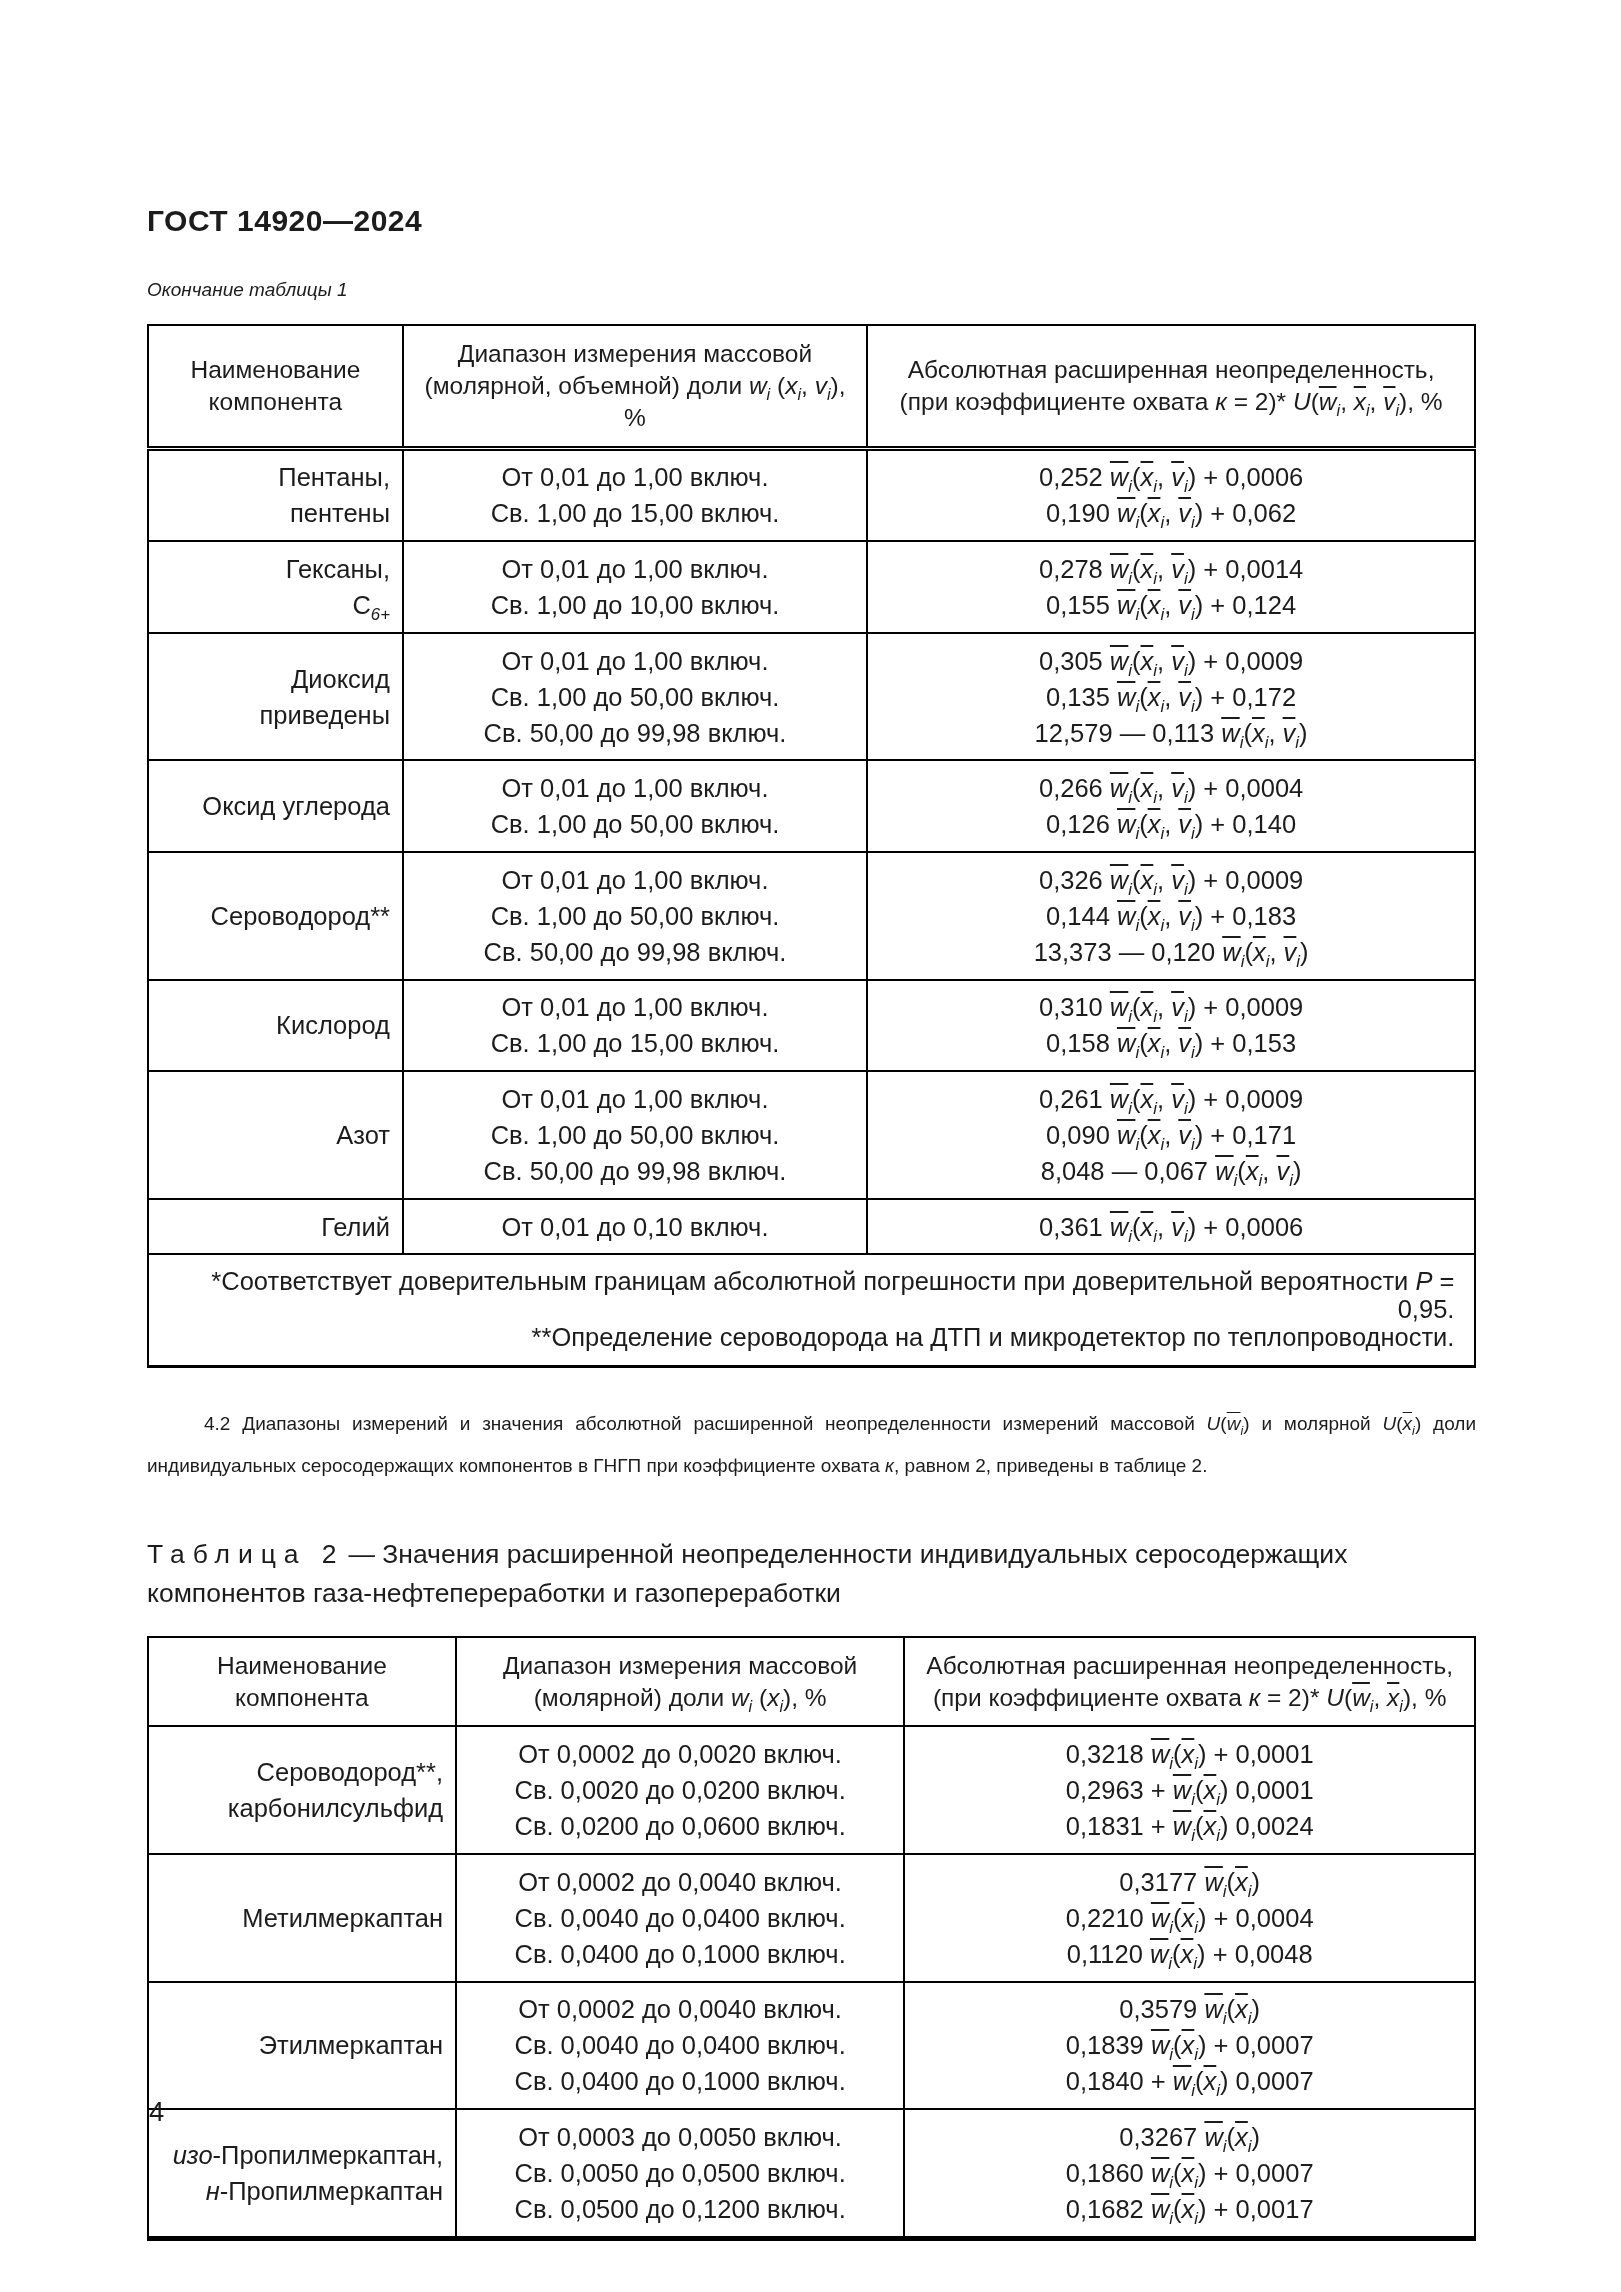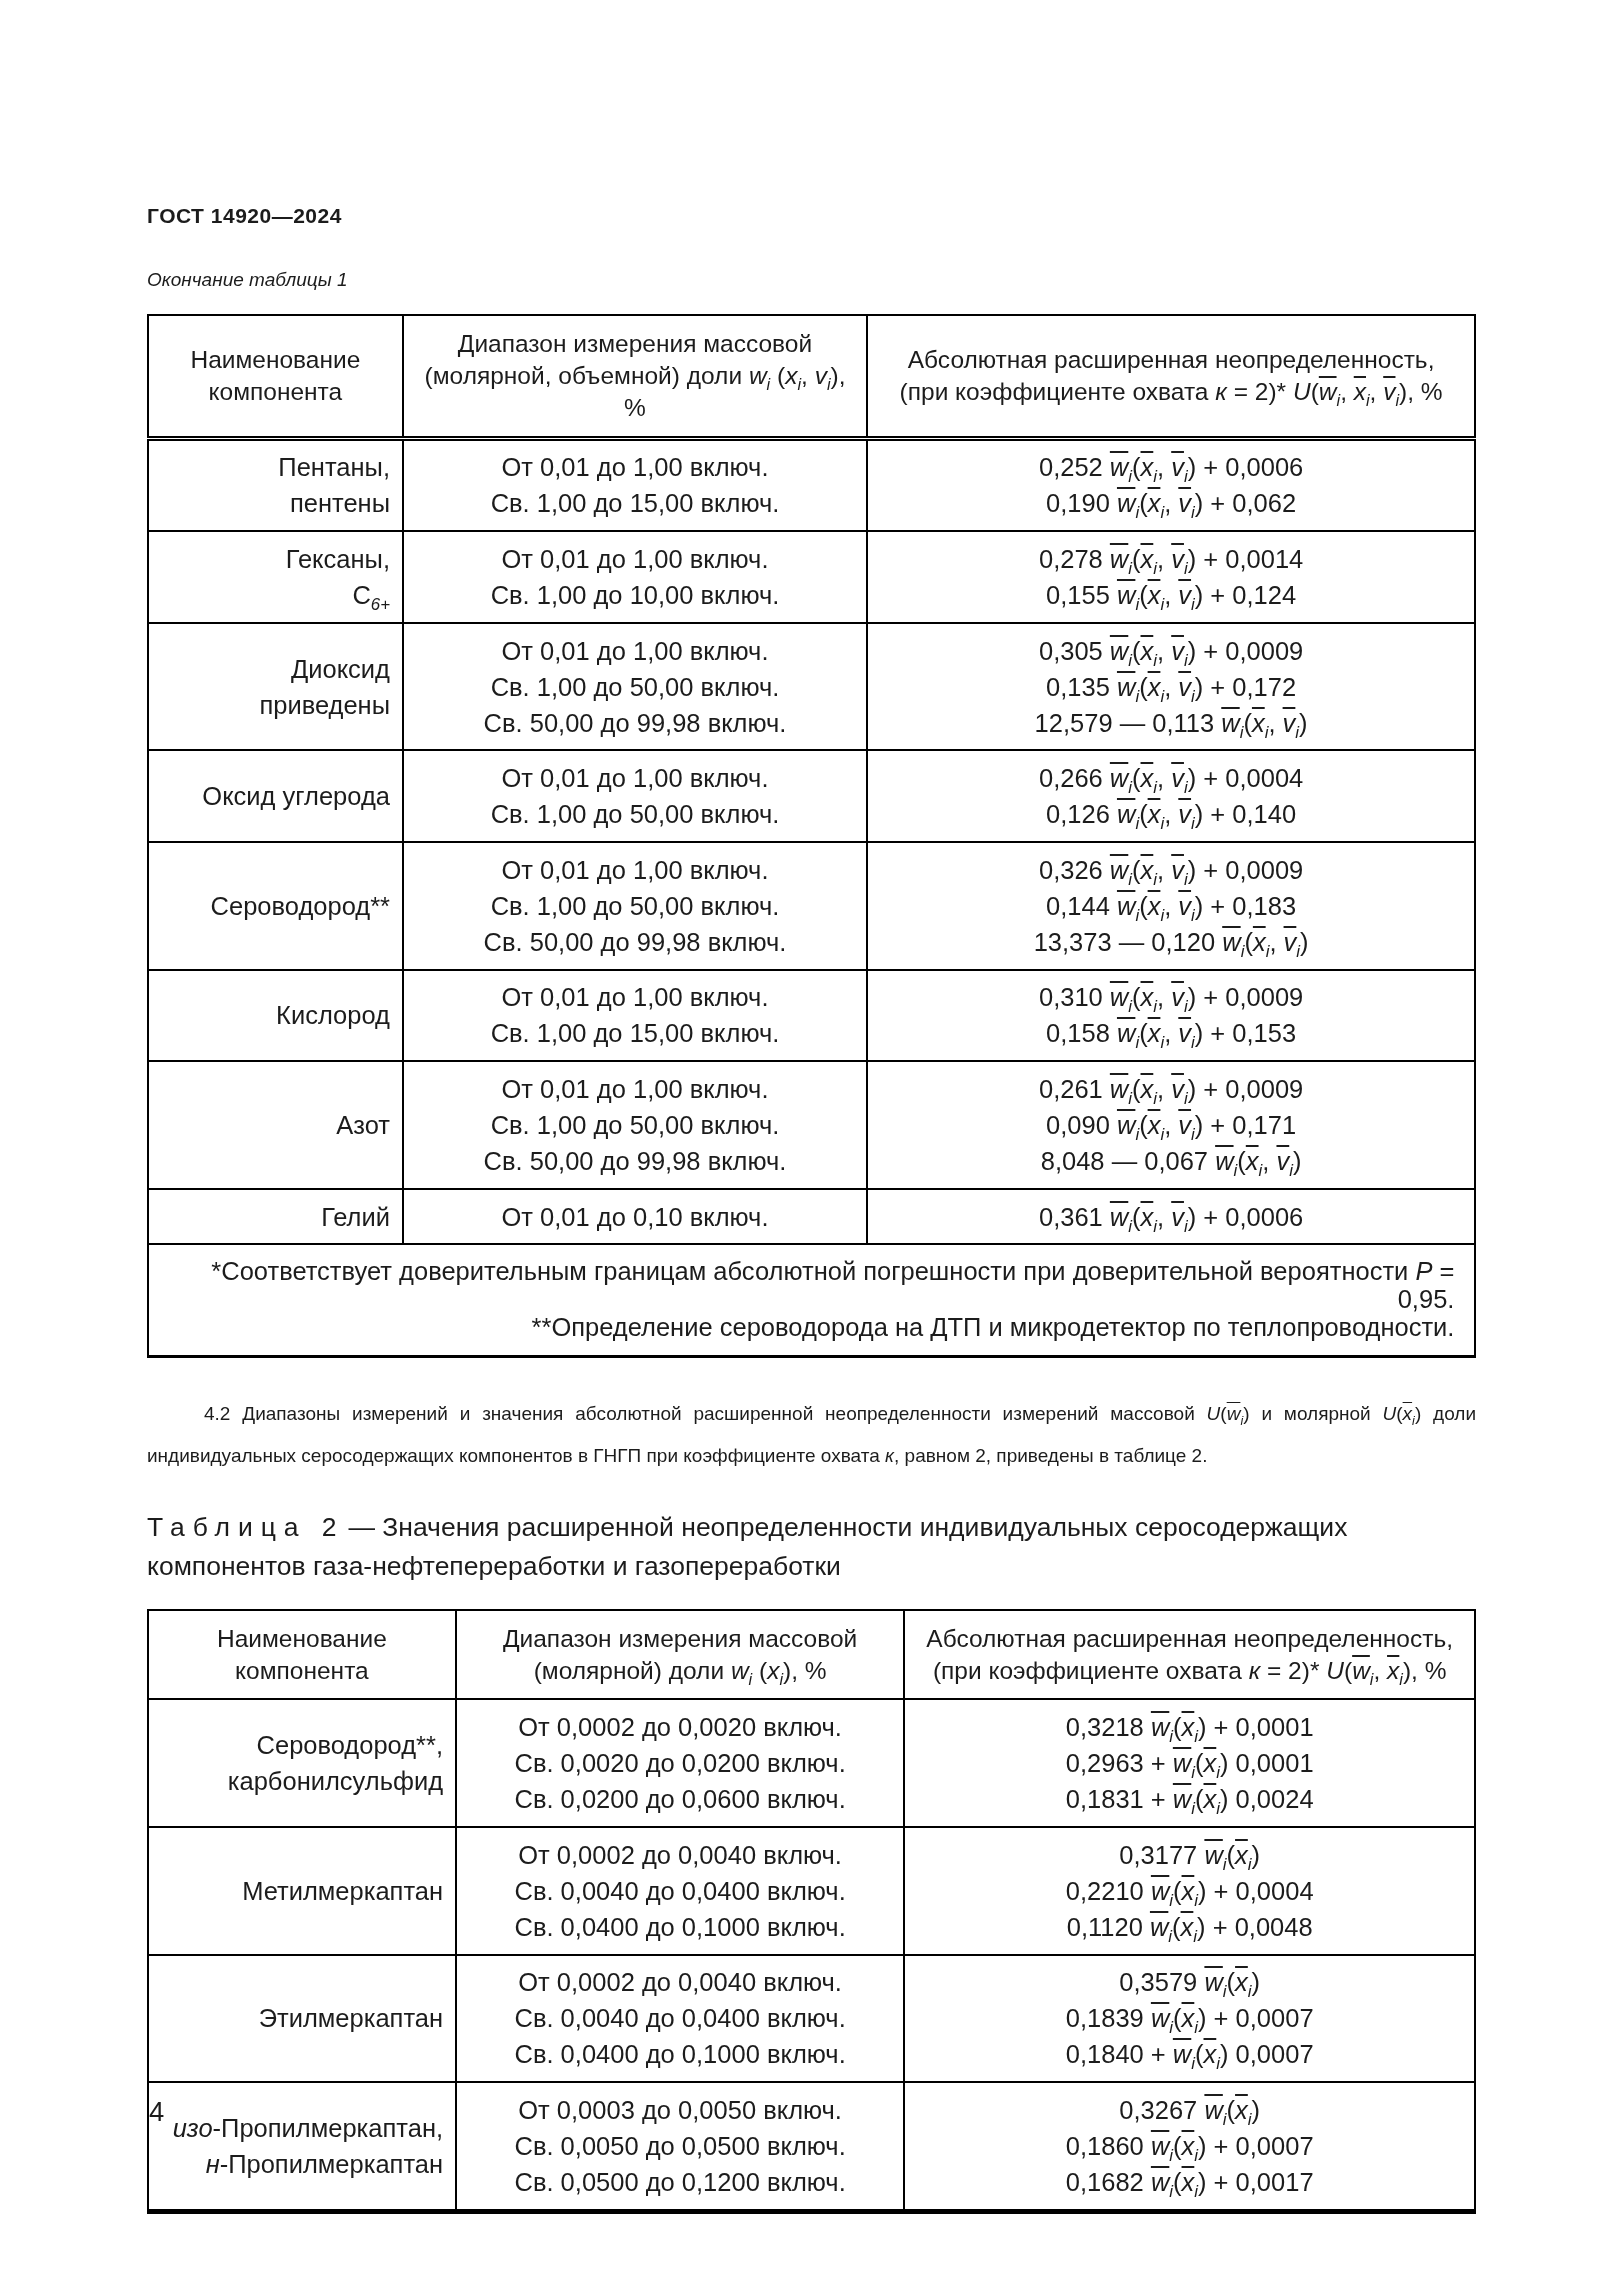--- a/index.html
+++ b/index.html
@@ -12,21 +12,21 @@
     font-family: "Liberation Sans", sans-serif;
     color: #1c1c1c;
     overflow: hidden;
   }
   .content {
     position: absolute;
     left: 147px;
     top: 204px;
     width: 1329px;
   }
-  .doc-header { font-size: 21px; font-weight: bold; letter-spacing: 0.5px; }
+  .doc-header { font-size: 30px; font-weight: bold; letter-spacing: 0.5px; }
   .table-continuation { margin-top: 41px; font-style: italic; font-size: 19px; }
 
   table { border-collapse: collapse; width: 100%; margin-top: 23px; table-layout: fixed; }
   table.t1, table.t2 { border: 2.9px solid #000; }
   table.t1 { border-bottom: 3.9px solid #000; }
   table.t2 { border-bottom: 5.9px solid #000; }
 
   th, td { border: 2px solid #000; }
   thead th {
     font-weight: normal;
@@ -49,21 +49,21 @@
   tfoot td { padding: 11.8px 19.6px 13.7px 19.6px; font-size: 25.5px; }
   .fn { text-indent: 39px; line-height: 28px; text-align: right; }
 
   .para {
     margin: 35px 0 0 0;
     font-size: 19px;
     line-height: 42px;
     text-align: justify;
     text-indent: 57px;
   }
-  .tcaption { margin: 31px 0 0 0; font-size: 26.5px; line-height: 39px; text-align: left; }
+  .tcaption { margin: 48px 0 0 0; font-size: 26.5px; line-height: 39px; text-align: left; }
   .tlabel { letter-spacing: 0.30em; margin-right: 3.9px; }
 
   .vr { font-style: italic; }
   .ov { text-decoration: overline; }
   sub { font-size: 66%; font-style: italic; line-height: 0; }
 
   .page-number { position: absolute; left: 149px; top: 2096px; font-size: 27.4px; }
 </style>
 </head>
 <body>

